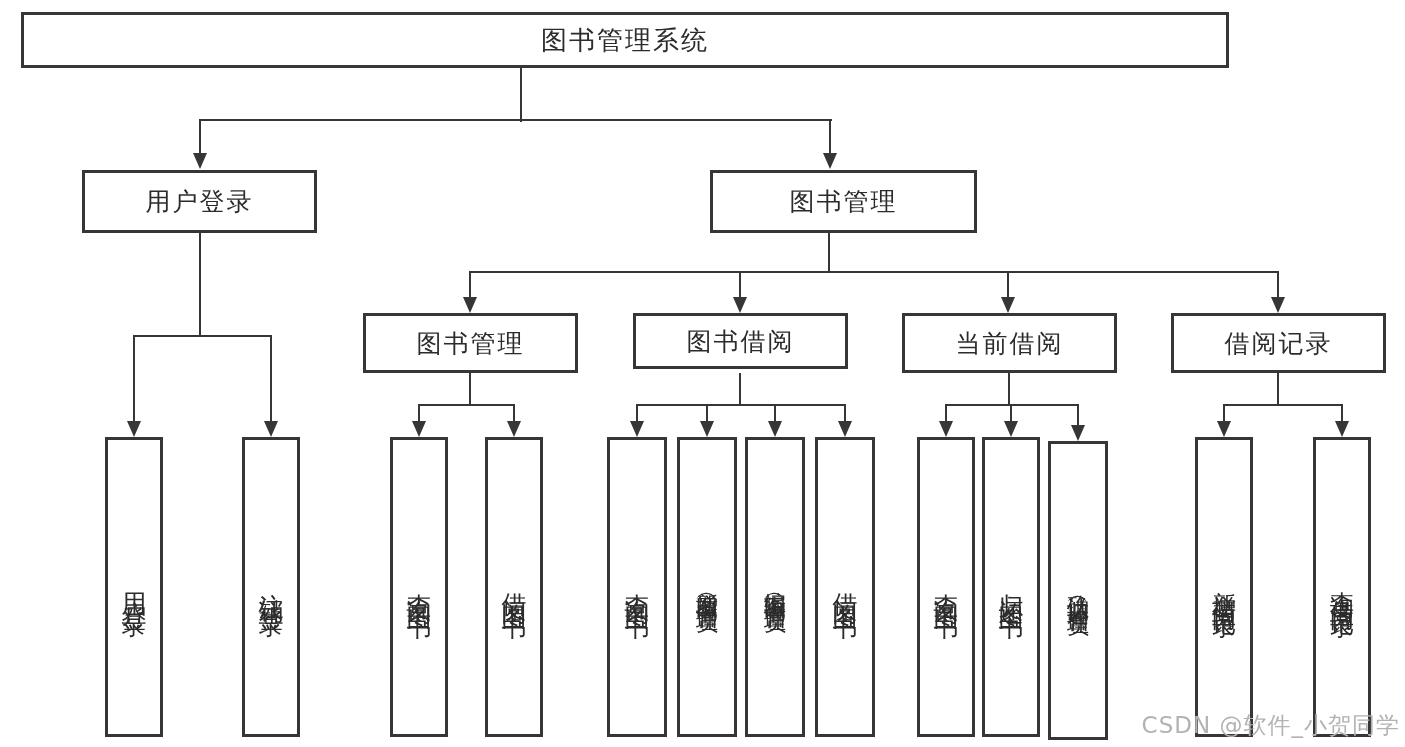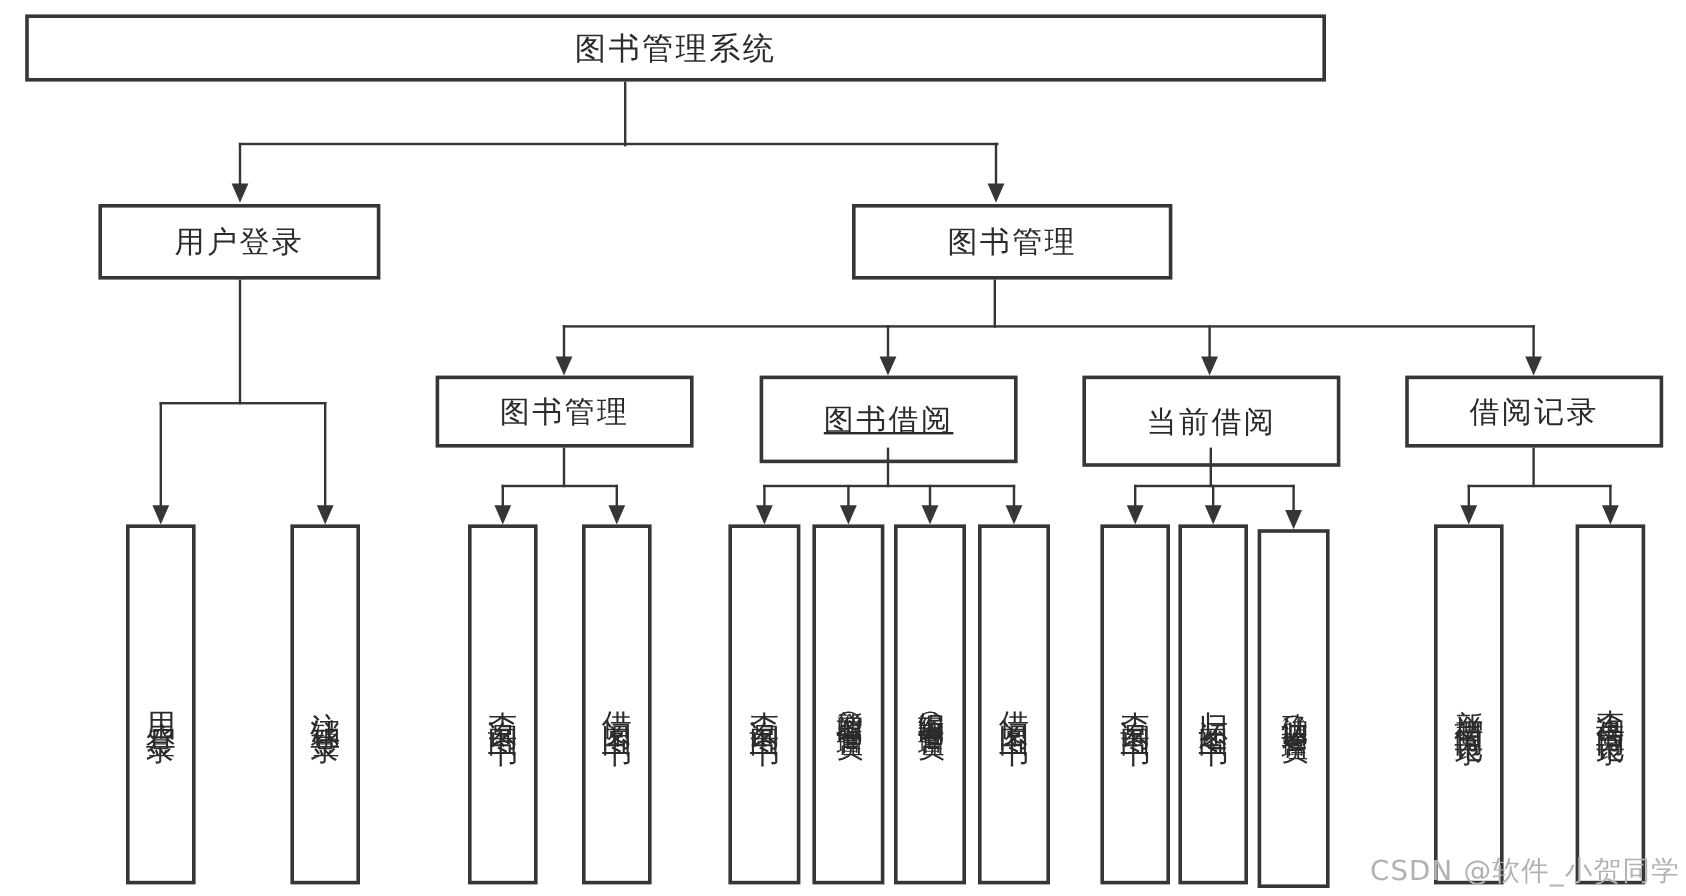--- a/index.html
+++ b/index.html
@@ -34,41 +34,41 @@
   .watermark {
     position:absolute; right:5px; bottom:6px; font-size:23px; color:#b2b2b2;
     letter-spacing:1px; z-index:5; white-space:nowrap;
   }
 </style>
 </head>
 <body>
 
 <div id="canvas">
 
-  <div class="hnode root-node" style="left:21px; top:12px; width:1084px; height:56px;">
+  <div class="hnode root-node" style="left:21px; top:12px; width:1208px; height:56px;">
     <span>图书管理系统</span>
   </div>
 
   <div class="hnode l2-node" style="left:82px; top:170px; width:235px; height:63px;">
     <span>用户登录</span>
   </div>
 
   <div class="hnode l2-node" style="left:710px; top:170px; width:267px; height:63px;">
     <span>图书管理</span>
   </div>
 
   <div class="hnode l3-node" style="left:363px; top:313px; width:215px; height:60px;">
     <span>图书管理</span>
   </div>
 
-  <div class="hnode l3-node" style="left:633px; top:313px; width:215px; height:73px;text-decoration:underline;">
+  <div class="hnode l3-node" style="left:633px; top:313px; width:215px; height:56px;">
     <span>图书借阅</span>
   </div>
 
-  <div class="hnode l3-node" style="left:902px; top:313px; width:215px; height:76px;">
+  <div class="hnode l3-node" style="left:902px; top:313px; width:215px; height:60px;">
     <span>当前借阅</span>
   </div>
 
   <div class="hnode l3-node" style="left:1171px; top:313px; width:215px; height:60px;">
     <span>借阅记录</span>
   </div>
 
   <div class="leaf" style="left:105px; top:437px; width:58px; height:300px;">
     <span class="vtext">用户登录</span>
   </div>

